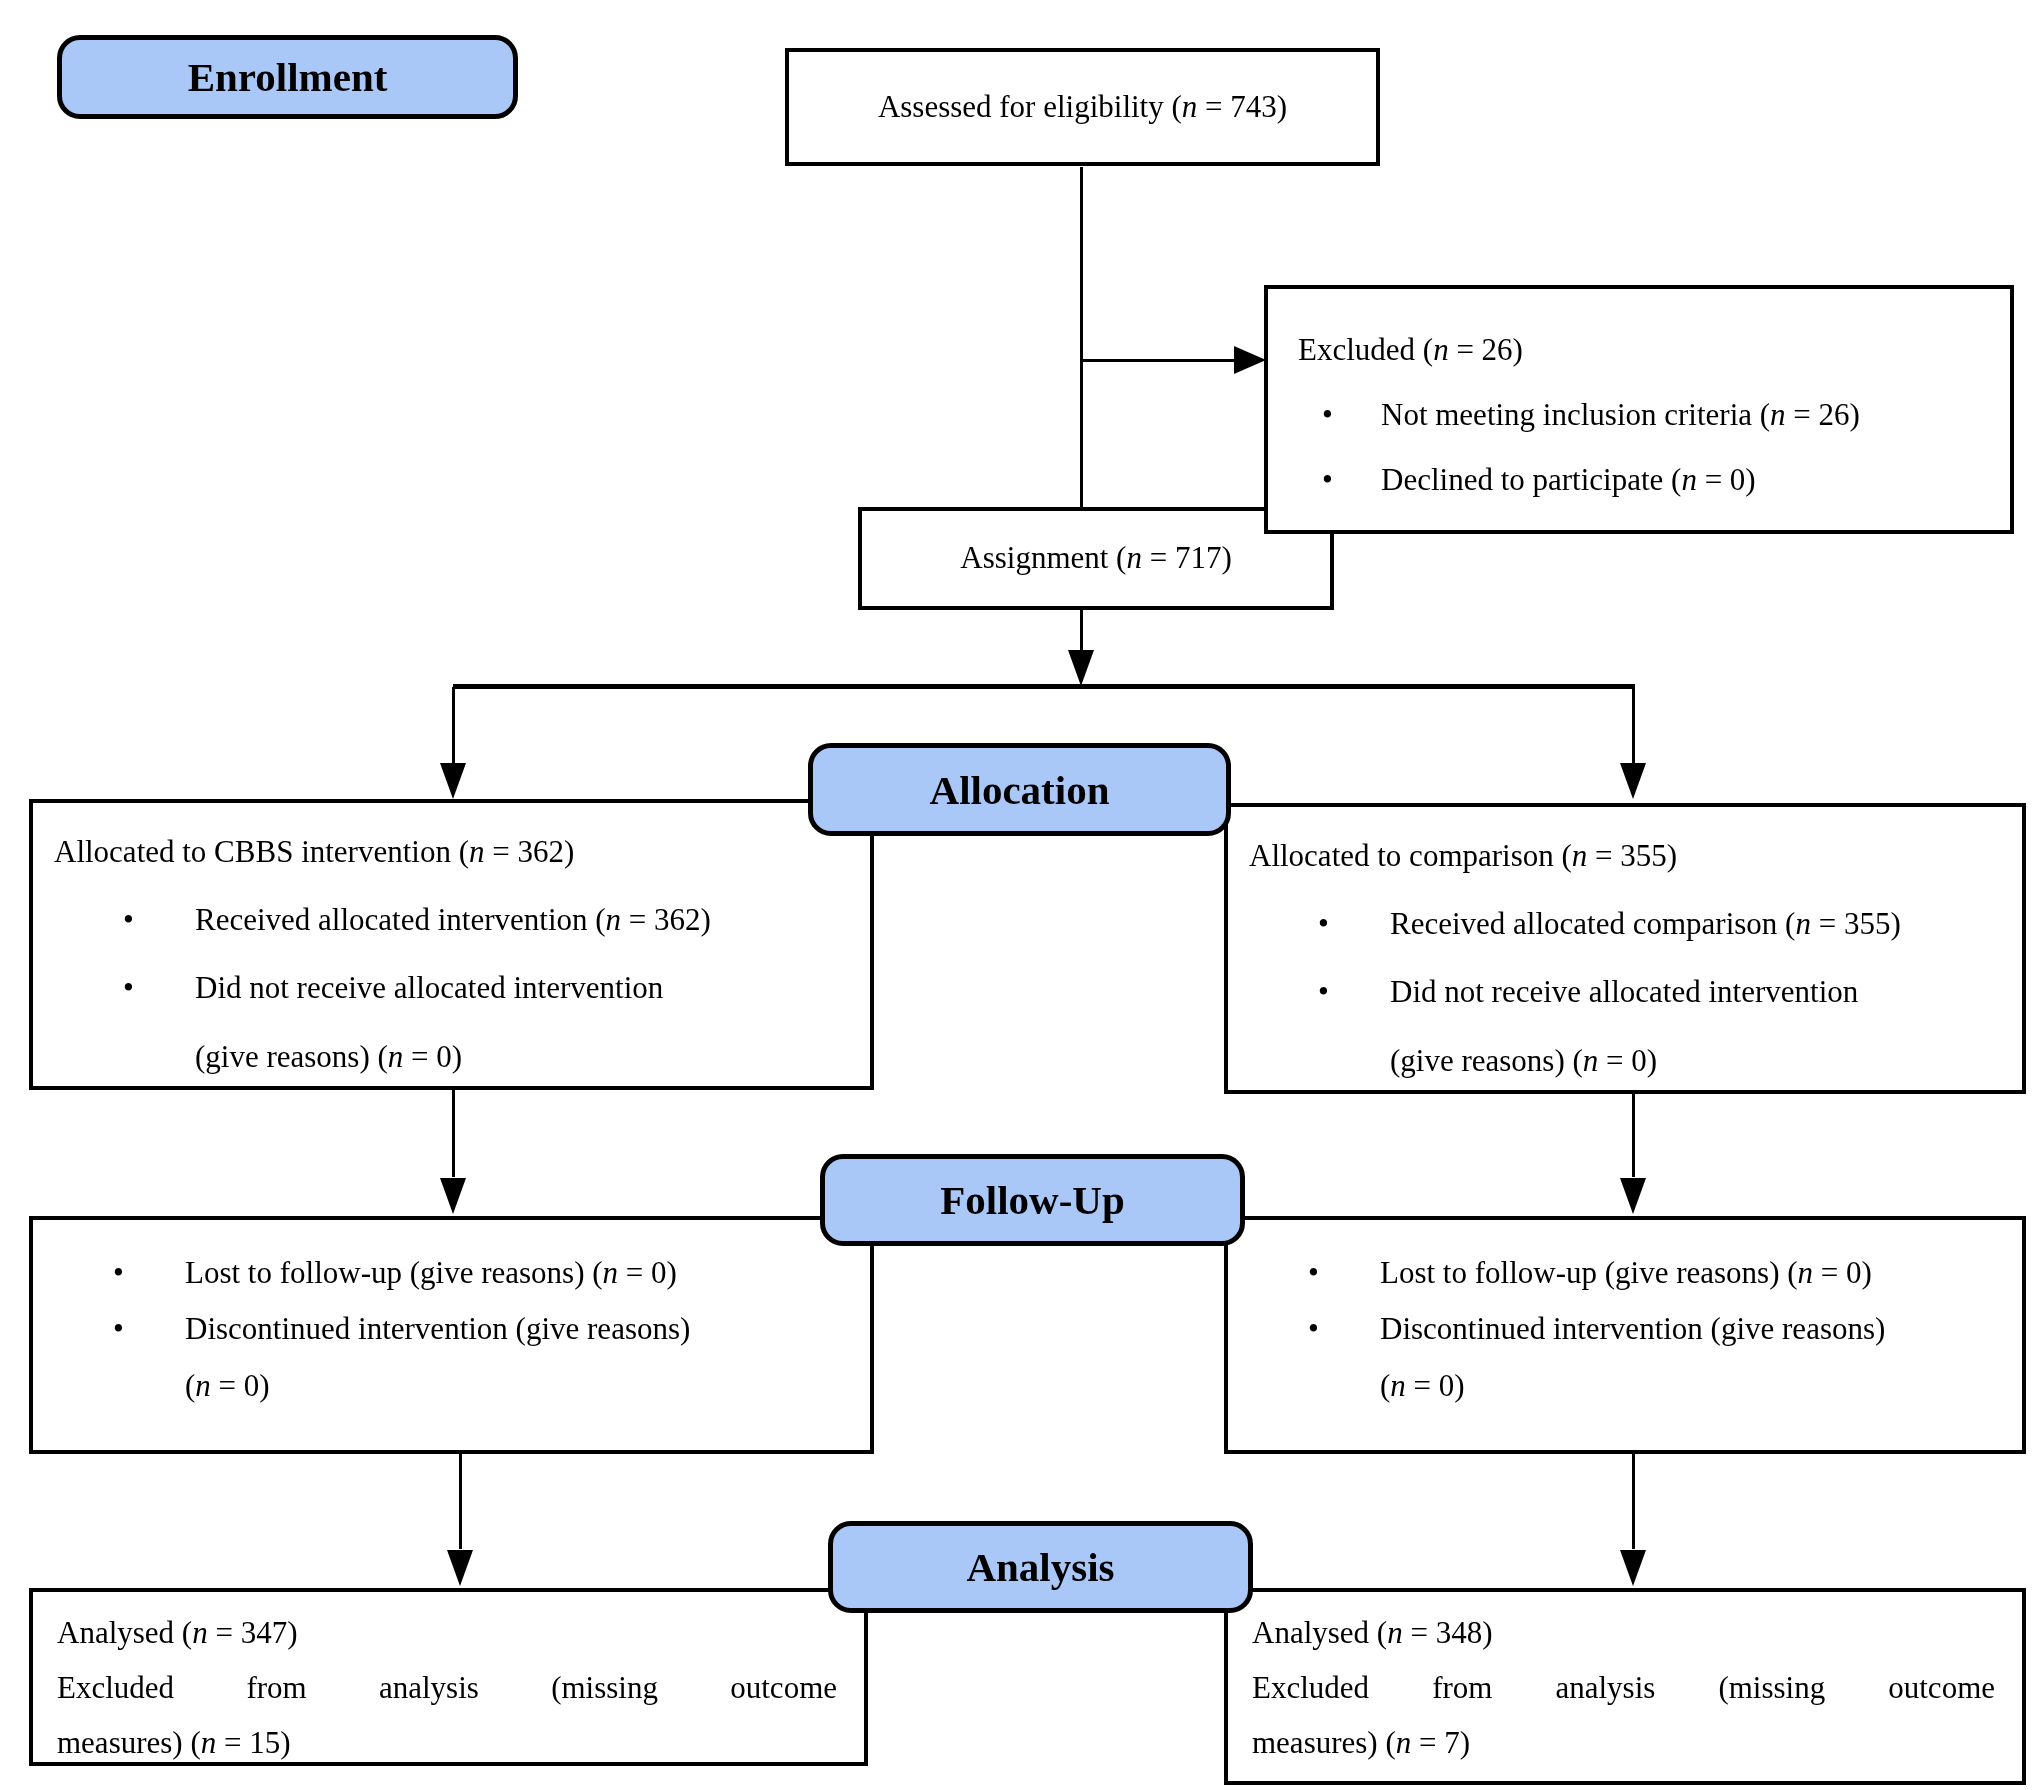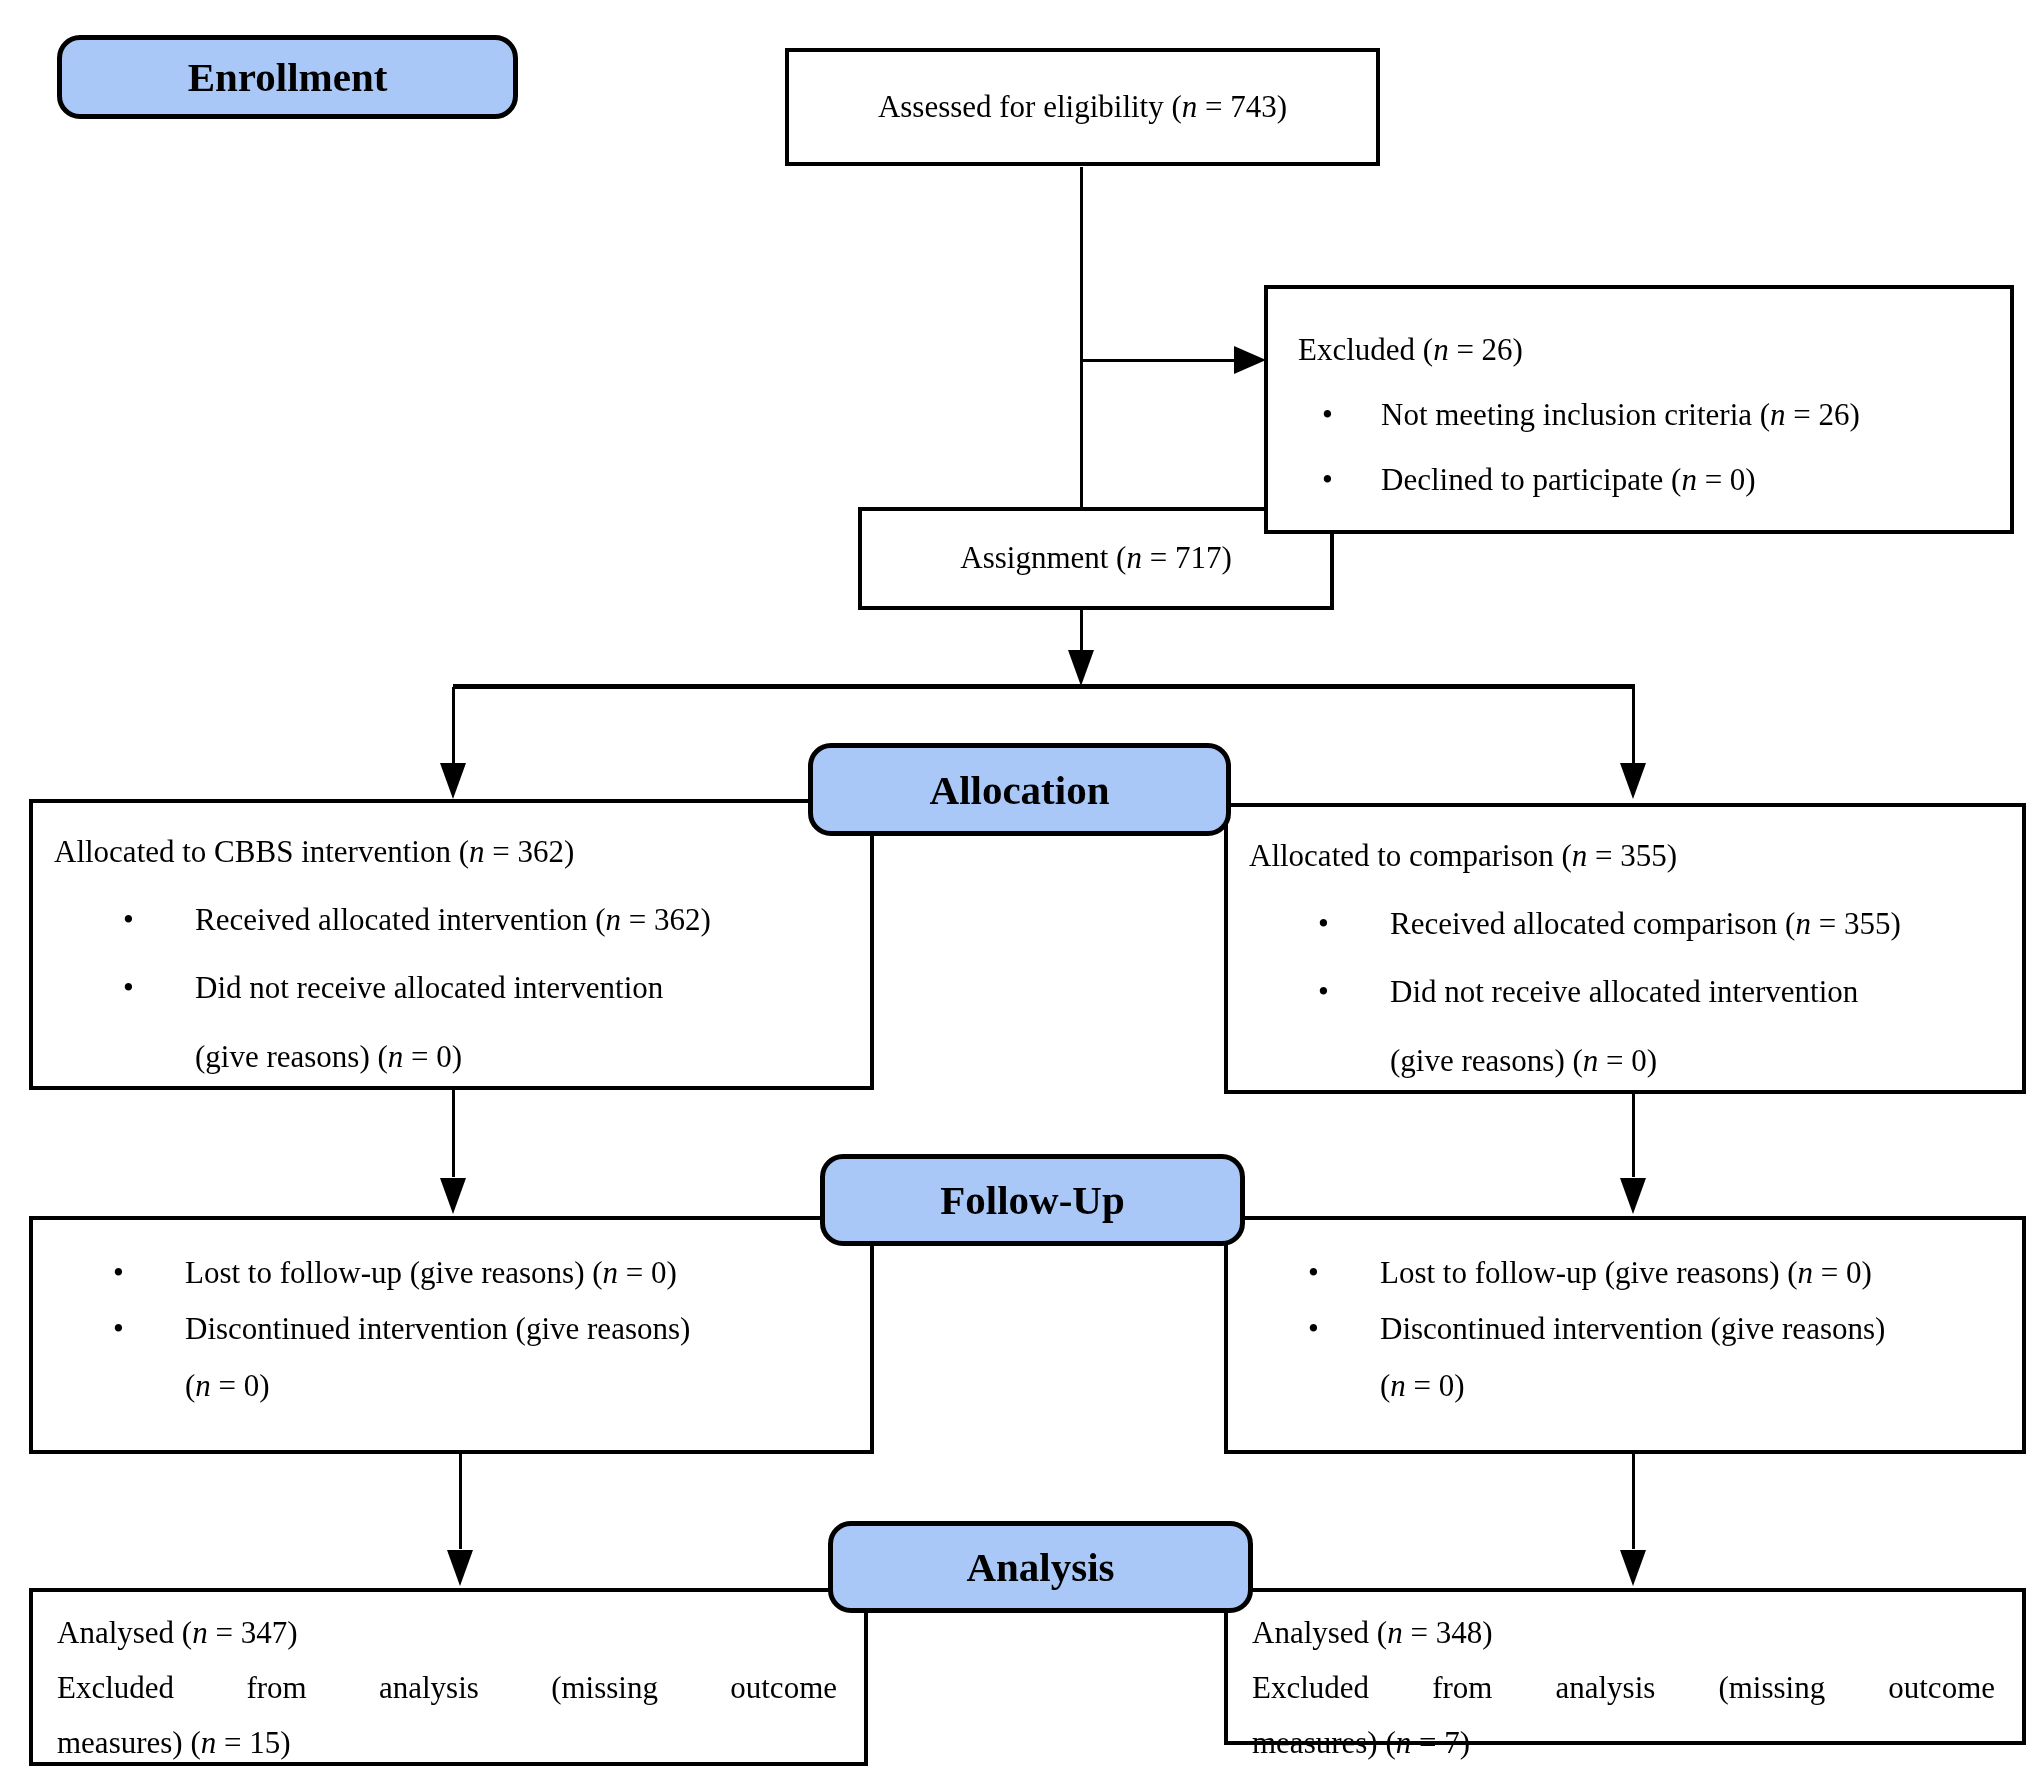--- a/index.html
+++ b/index.html
@@ -207,21 +207,21 @@
   </div>
 
   <div class="node an-box" style="left:29px; top:1588px; width:839px; height:178px;">
     <div class="inner">
       <div class="tline rich">Analysed (<i>n</i> = 347)</div>
       <span class="spread rich">Excluded from analysis (missing outcome</span>
       <div class="tline rich">measures) (<i>n</i> = 15)</div>
     </div>
   </div>
 
-  <div class="node an-box" style="left:1224px; top:1588px; width:802px; height:157px;">
+  <div class="node an-box" style="left:1224px; top:1588px; width:802px; height:197px;">
     <div class="inner">
       <div class="tline rich">Analysed (<i>n</i> = 348)</div>
       <span class="spread rich">Excluded from analysis (missing outcome</span>
       <div class="tline rich">measures) (<i>n</i> = 7)</div>
     </div>
   </div>
 
 </div>
 
 

